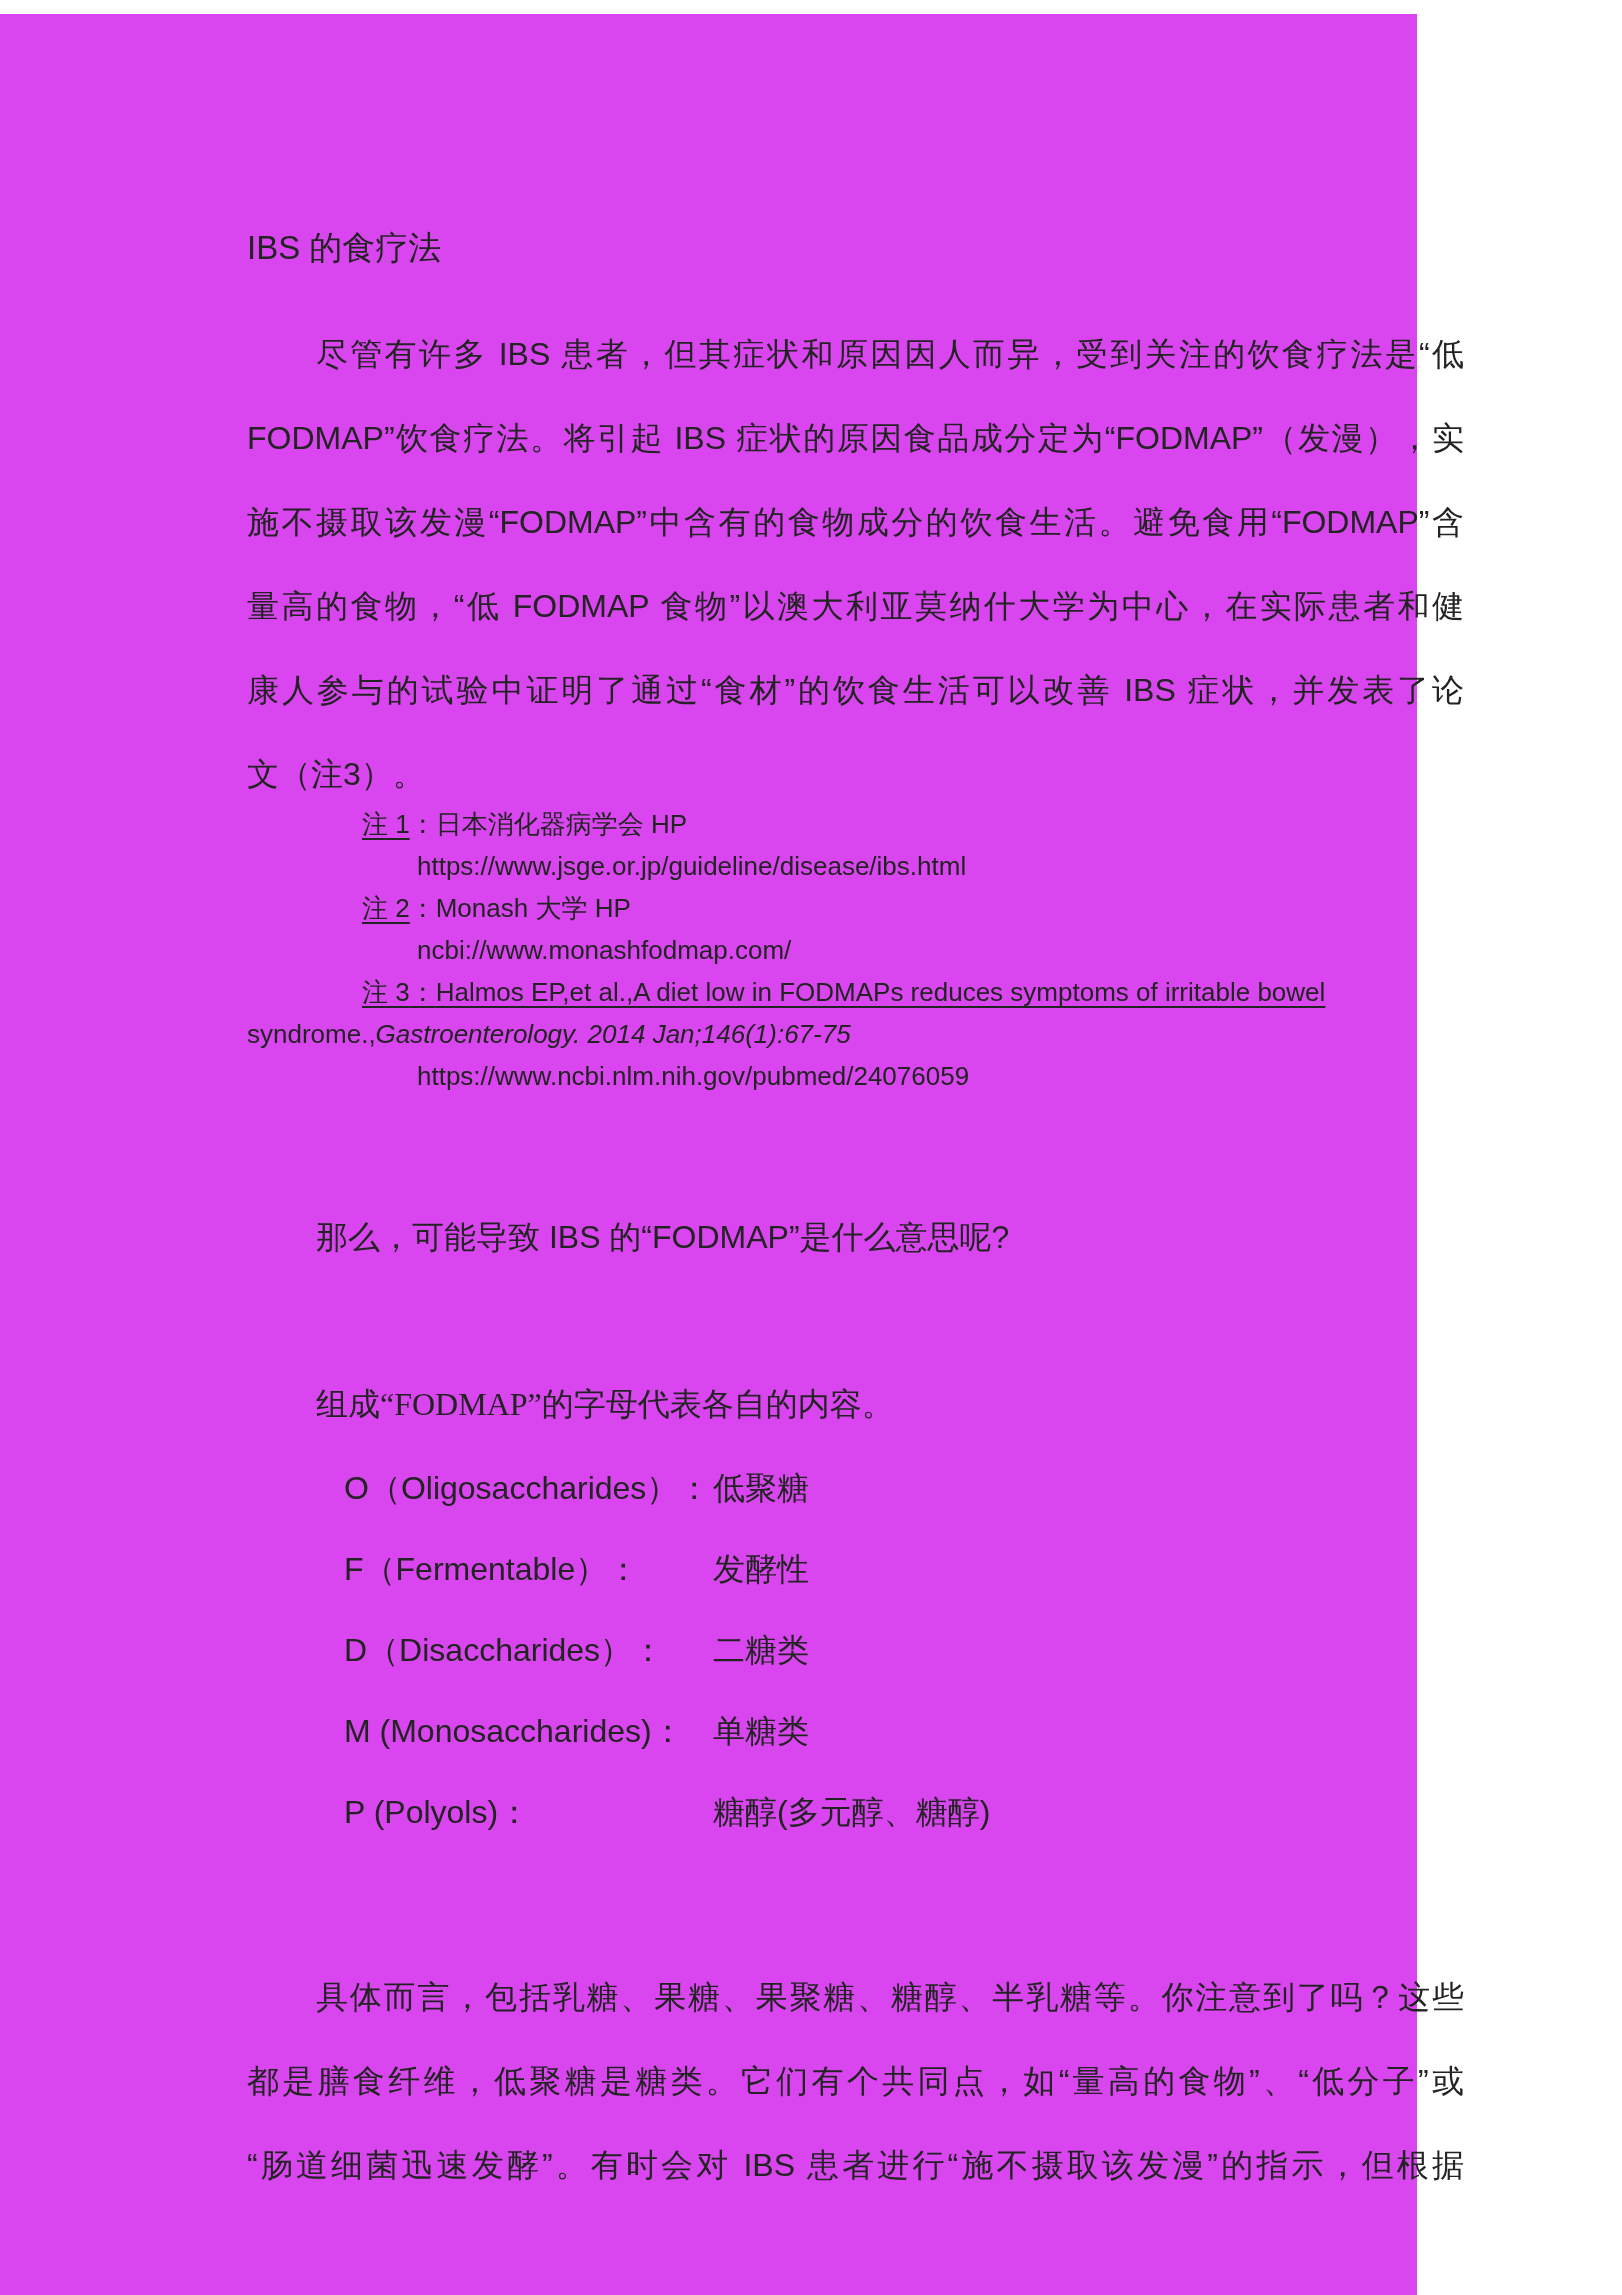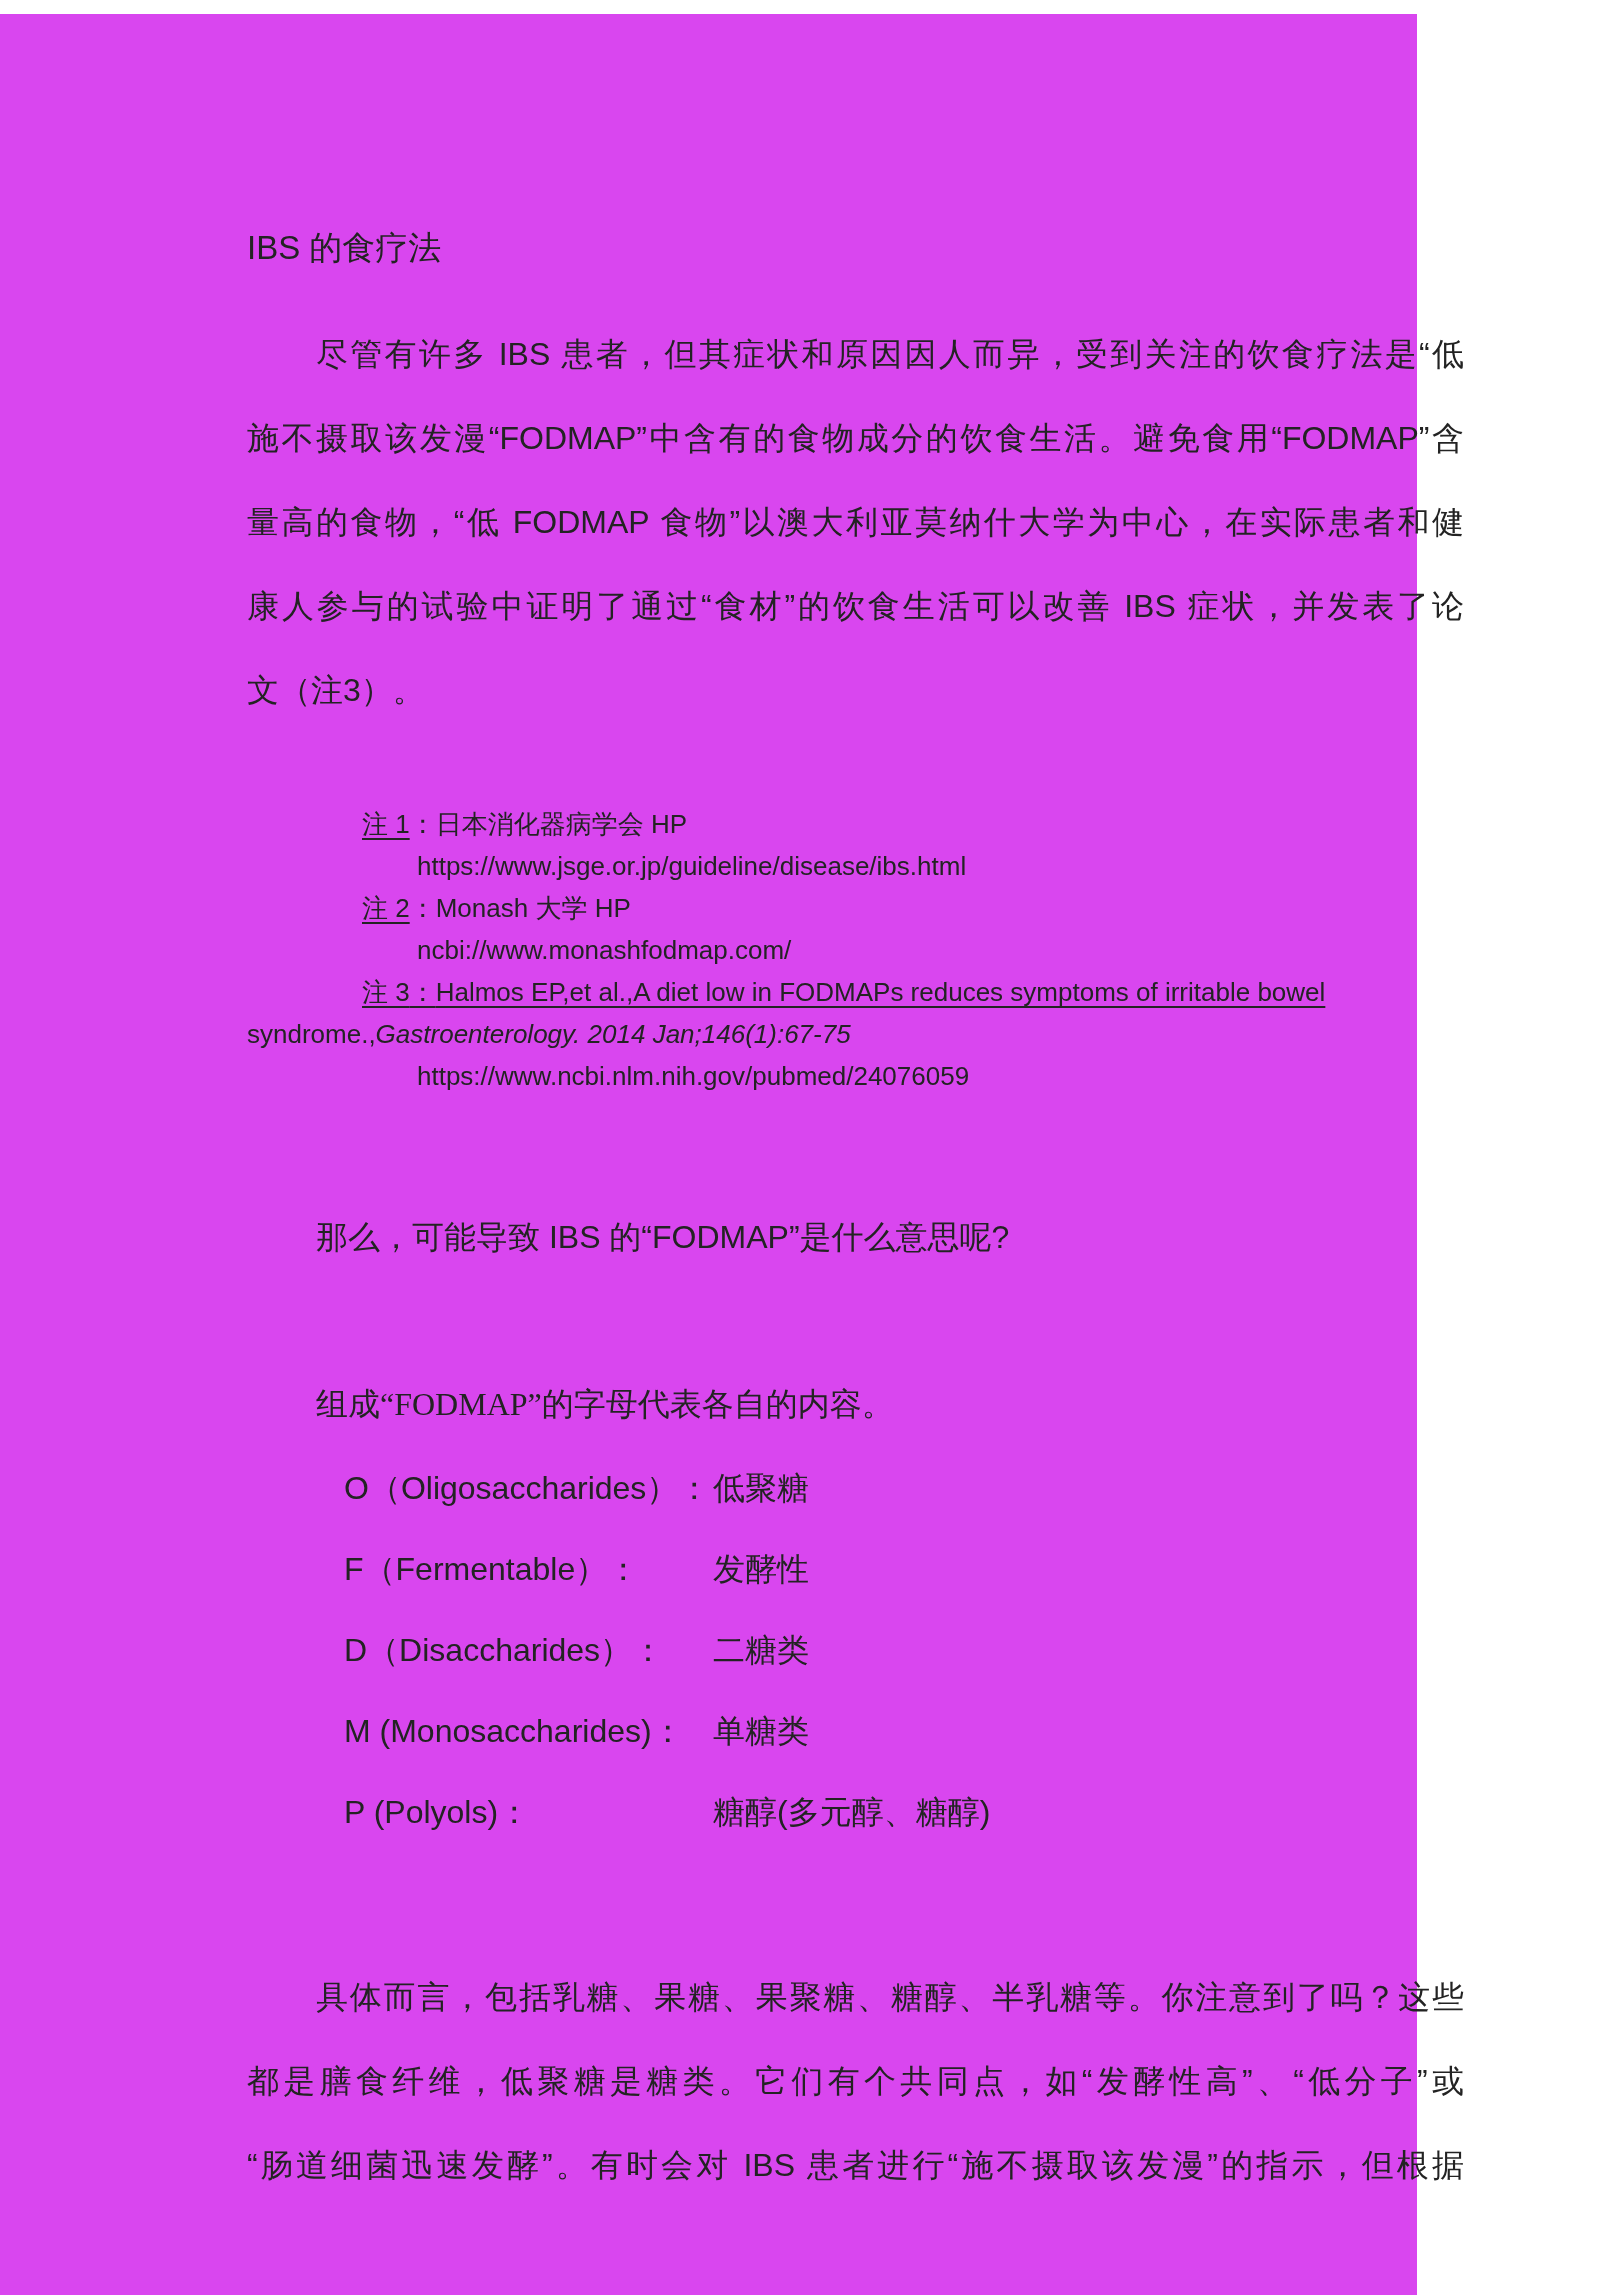--- a/index.html
+++ b/index.html
@@ -49,20 +49,21 @@
 </style>
 </head>
 <body>
 
 <div class="page">
 
   <div class="content-block doc-title">IBS 的食疗法</div>
 
   <div class="content-block para" id="para1">
     <div class="pline first">尽管有许多 IBS 患者，但其症状和原因因人而异，受到关注的饮食疗法是“低</div>
+    <div class="pline">FODMAP”饮食疗法。将引起 IBS 症状的原因食品成分定为“FODMAP”（发漫），实</div>
     <div class="pline">施不摄取该发漫“FODMAP”中含有的食物成分的饮食生活。避免食用“FODMAP”含</div>
     <div class="pline">量高的食物，“低 FODMAP 食物”以澳大利亚莫纳什大学为中心，在实际患者和健</div>
     <div class="pline">康人参与的试验中证明了通过“食材”的饮食生活可以改善 IBS 症状，并发表了论</div>
     <div class="pline lastline">文（注3）。</div>
   </div>
 
   <div class="content-block" id="notes">
 
     <div class="note-line">
       <span class="u">注 1</span><span>：</span><span>日本消化器病学会 HP</span>
@@ -111,18 +112,18 @@
       <span class="fodmap-def">单糖类</span>
     </div>
     <div class="fodmap-row">
       <span>P (Polyols)：</span>
       <span class="fodmap-def">糖醇(多元醇、糖醇)</span>
     </div>
   </div>
 
   <div class="content-block para" id="para2">
     <div class="pline first">具体而言，包括乳糖、果糖、果聚糖、糖醇、半乳糖等。你注意到了吗？这些</div>
-    <div class="pline">都是膳食纤维，低聚糖是糖类。它们有个共同点，如“发酵性高”、“低分子”或</div>
+    <div class="pline">都是膳食纤维，低聚糖是糖类。它们有个共同点，如“量高的食物”、“低分子”或</div>
     <div class="pline">“肠道细菌迅速发酵”。有时会对 IBS 患者进行“施不摄取该发漫”的指示，但根据</div>
   </div>
 
 </div>
 
 
 </body></html>

